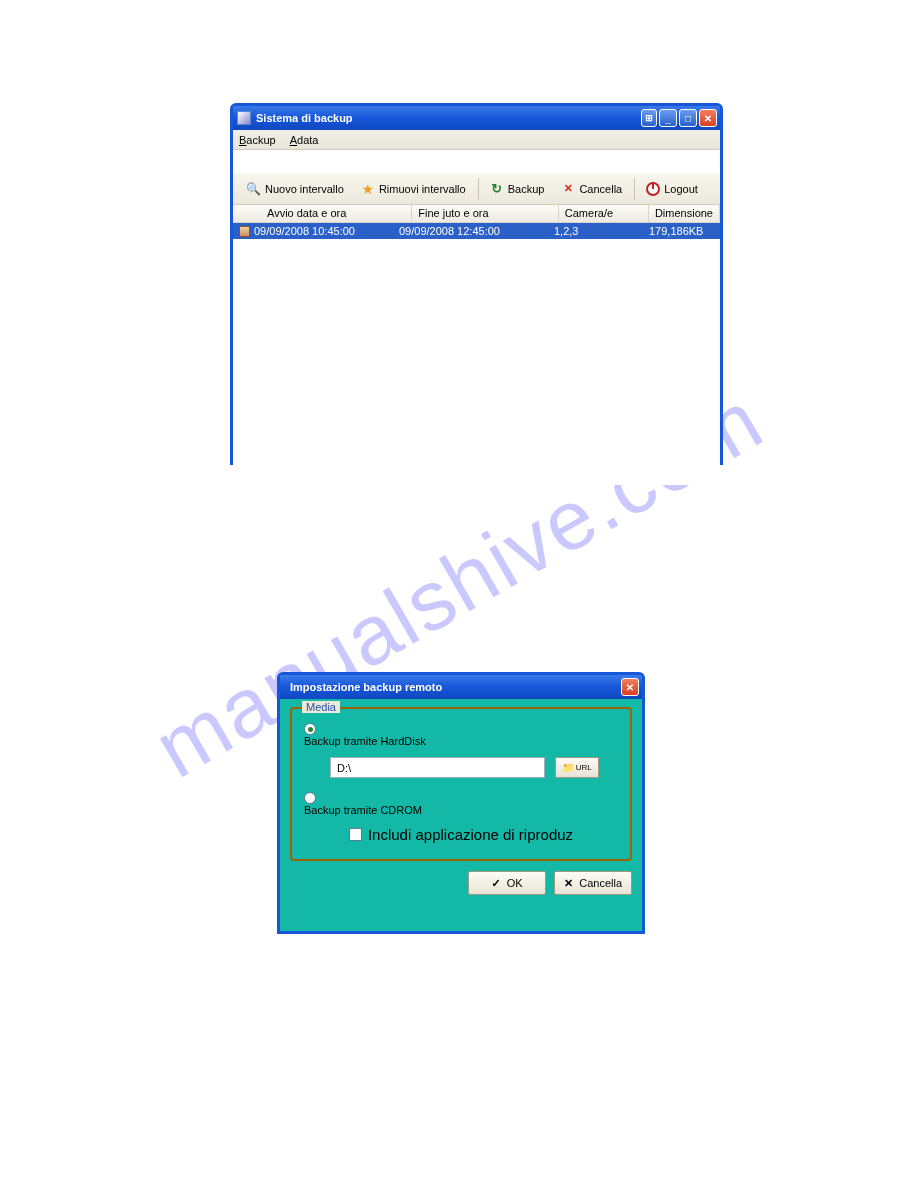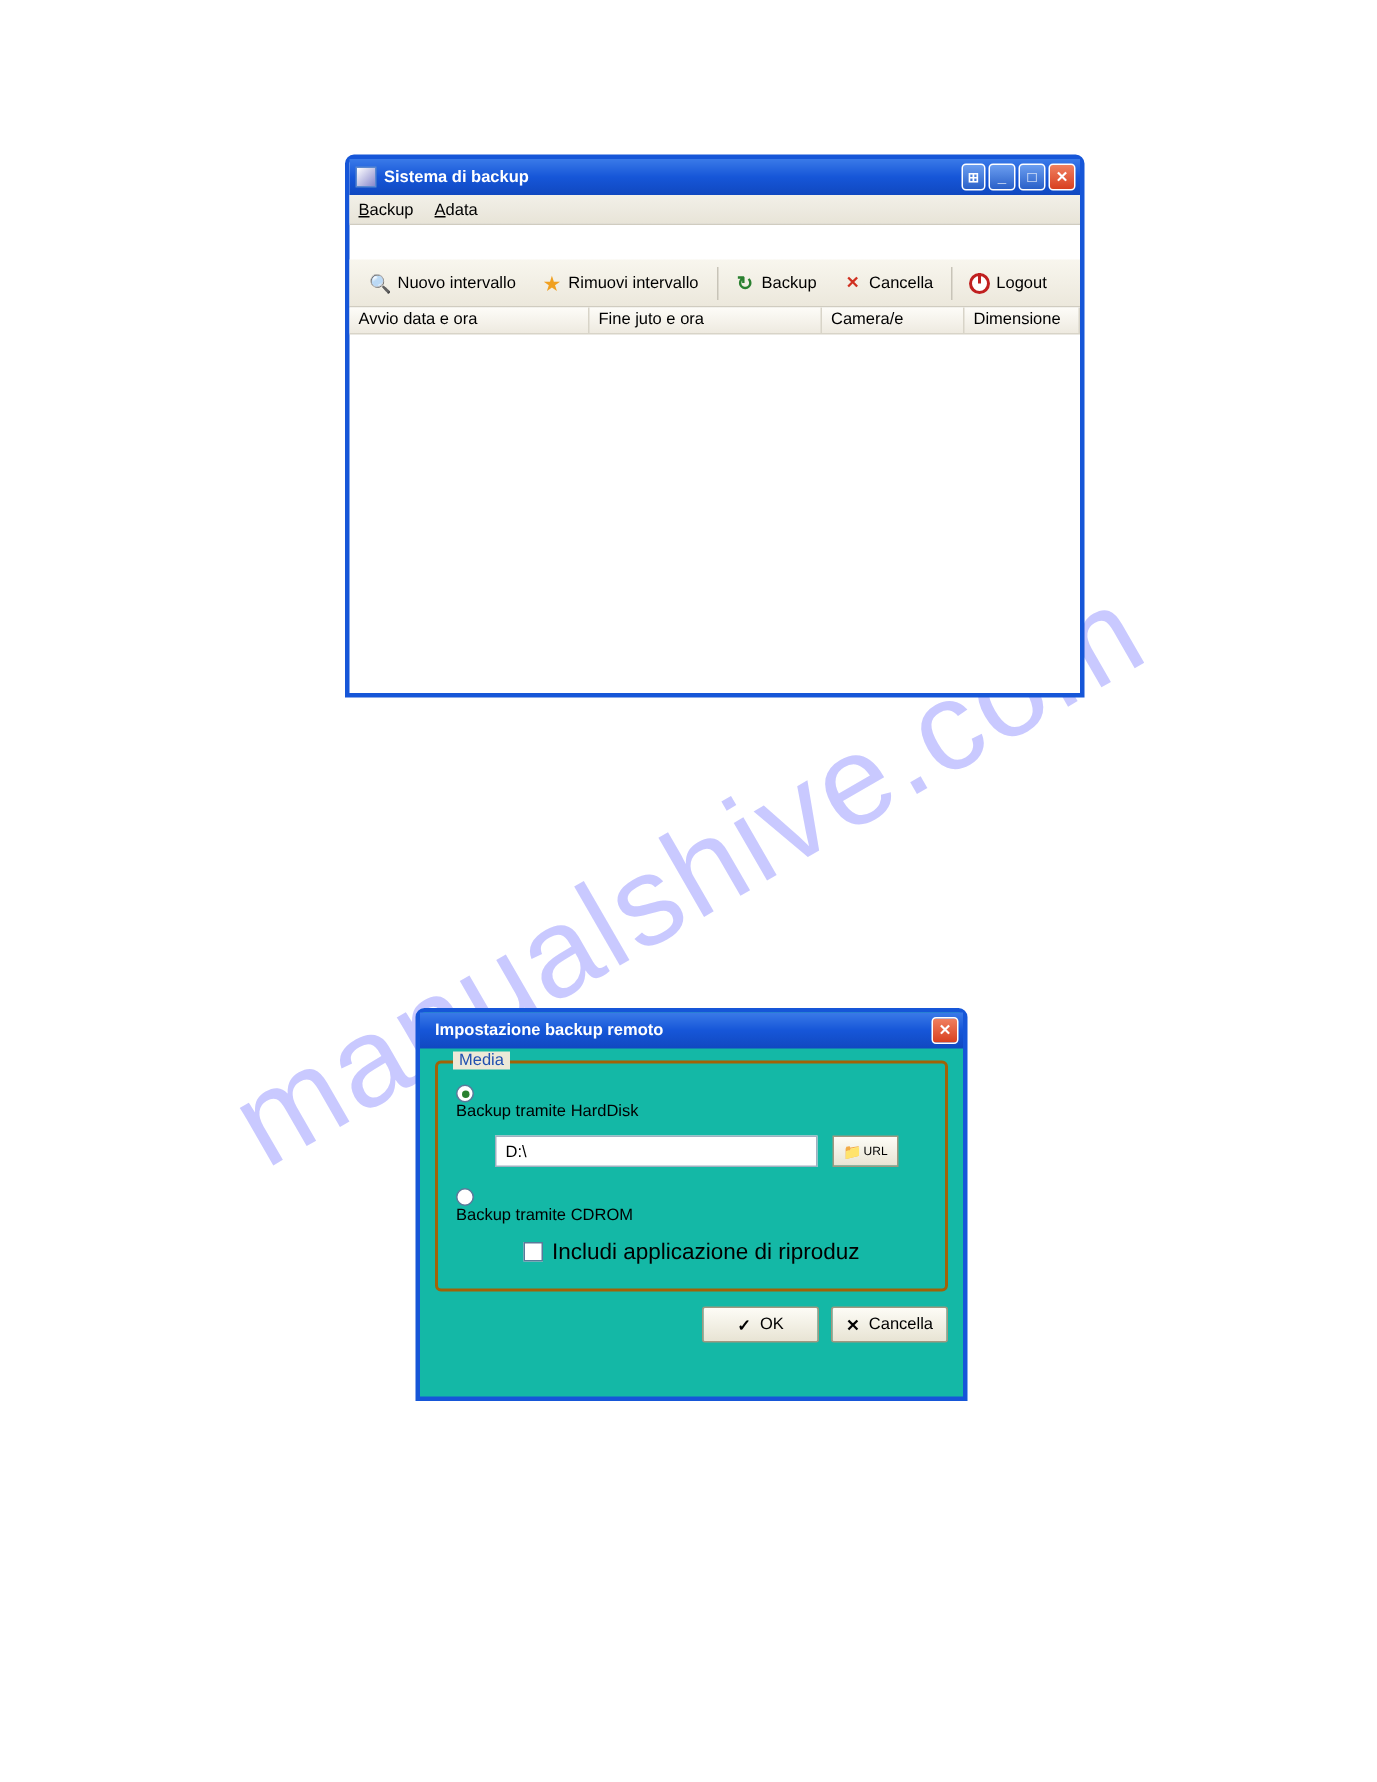--- a/index.html
+++ b/index.html
@@ -92,20 +92,21 @@
 .icon-logout { width:14px;height:14px;border-radius:50%;background:#fff;border:2px solid #c02020; position:relative;}
 .icon-logout::after{content:"";position:absolute;left:4px;top:-2px;width:2px;height:7px;background:#c02020;}
 .tool-sep { width:1px; height:22px; background:#c8c4b8; margin: 0 3px; }
 
 .list-header {
   height: 18px;
   background: linear-gradient(to bottom,#fdfcf8,#eeeae0);
   display: flex;
   font-size: 11px;
   border-bottom: 1px solid #d8d4c8;
+  padding-left: 28px;
 }
 .col { padding: 2px 6px; border-right: 1px solid #d8d4c8; }
 .col1 { width: 160px; }
 .col2 { width: 155px; }
 .col3 { width: 95px; }
 .col4 { flex: 1; text-align: left; }
 
 .list-body { background: #fff; height: calc(100% - 24px - 20px - 32px - 18px); overflow:auto; }
 .list-row {
   display: flex; font-size: 11px;
@@ -261,20 +262,31 @@
     </div>
   </div>
 
   <div class="list-header">
     <div class="col col1">Avvio data e ora</div>
     <div class="col col2">Fine juto e ora</div>
     <div class="col col3">Camera/e</div>
     <div class="col col4">Dimensione</div>
   </div>
 
+  <div class="list-body">
+    <div class="list-row">
+      <div class="cell c1">
+          <span class="row-icon"></span>
+          <span>09/09/2008 10:45:00</span>
+        </div>
+      <div class="cell c2">09/09/2008 12:45:00</div>
+      <div class="cell c3">1,2,3</div>
+      <div class="cell c4">179,186KB</div>
+    </div>
+  </div>
 </div>
 
 <div class="win2">
   <div class="titlebar">
     <span class="title" style="padding-left:6px">Impostazione backup remoto</span>
     <div class="close-only">
       <div class="win-btn close">✕</div>
     </div>
   </div>
 

